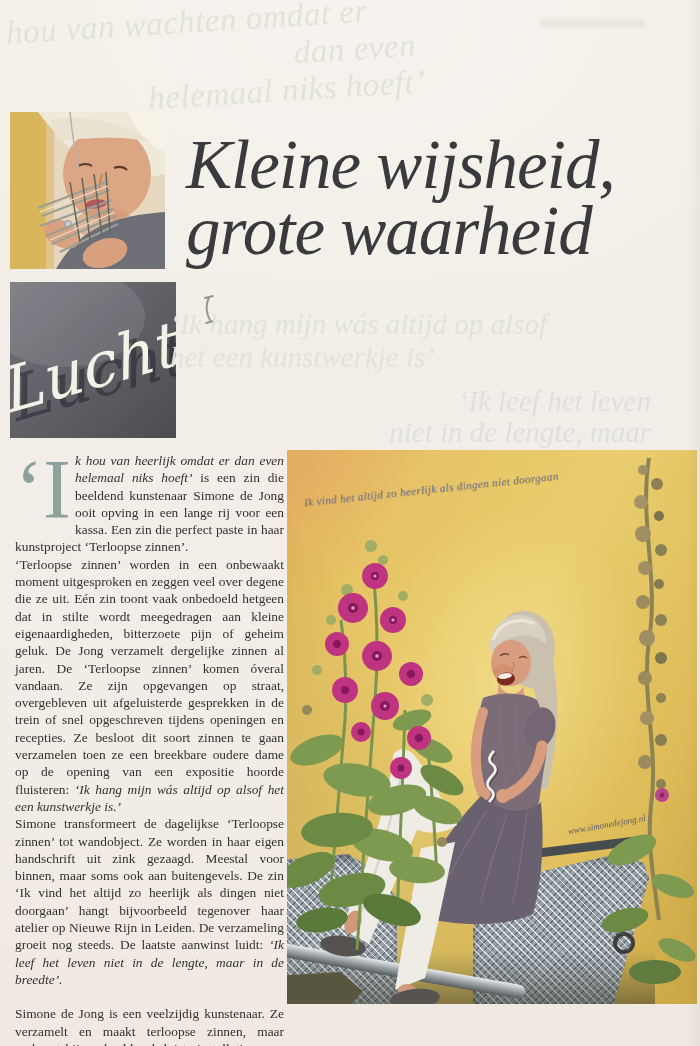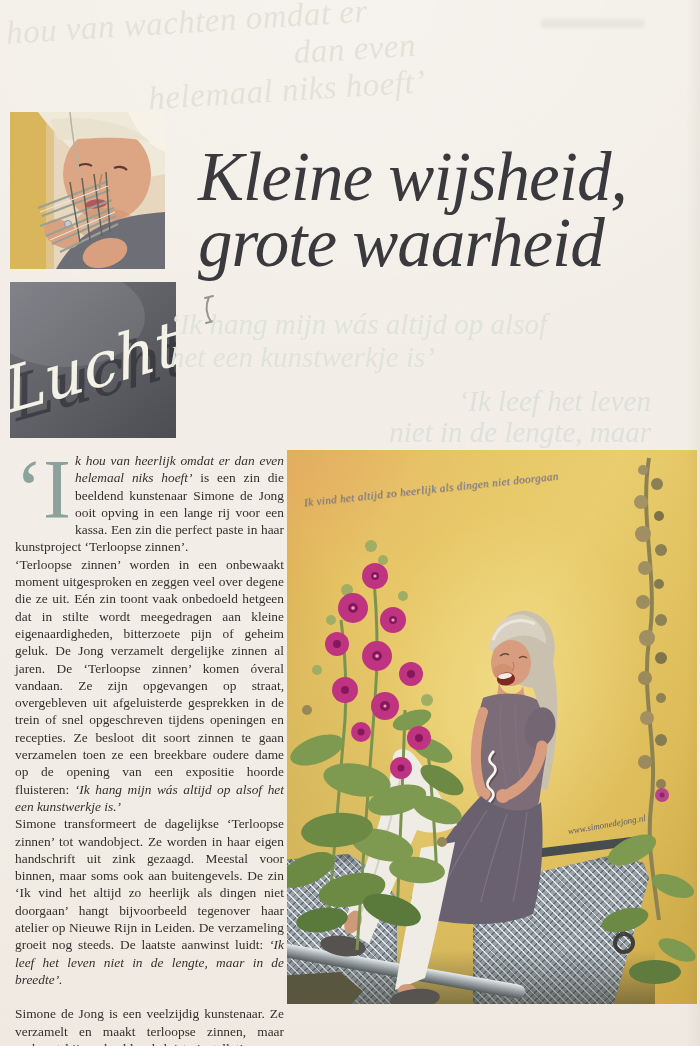--- a/index.html
+++ b/index.html
@@ -16,21 +16,21 @@
         letter-spacing:.5px;white-space:nowrap;}
   .gh2{margin-left:286px;}
   .gh3{margin-left:138px;}
   .showthrough{position:absolute;left:541px;top:19px;width:104px;height:9px;
         background:#e8e6de;border-radius:4px;filter:blur(1.5px);}
   
   .photo{position:absolute;overflow:hidden;}
   .photo1{left:10px;top:112px;width:155px;height:157px;}
   .photo2{left:10px;top:282px;width:166px;height:156px;}
   
-  .title{position:absolute;left:182px;top:128px;margin:16px;font-weight:normal;
+  .title{position:absolute;left:182px;top:128px;margin:4px;font-weight:normal;
         font-style:italic;font-size:69px;line-height:66px;letter-spacing:-1px;
         color:#3a393d;white-space:nowrap;}
   .title span{display:block;}
   
   .pen-mark{position:absolute;left:201px;top:294px;}
   
   .gquote{position:absolute;font-style:italic;color:#dfe3d8;white-space:nowrap;}
   .quote1{left:170px;top:308px;font-size:29px;line-height:33px;}
   .quote2{left:295px;top:386px;width:356px;font-size:29px;line-height:31px;text-align:right;color:#dde1da;}
   

